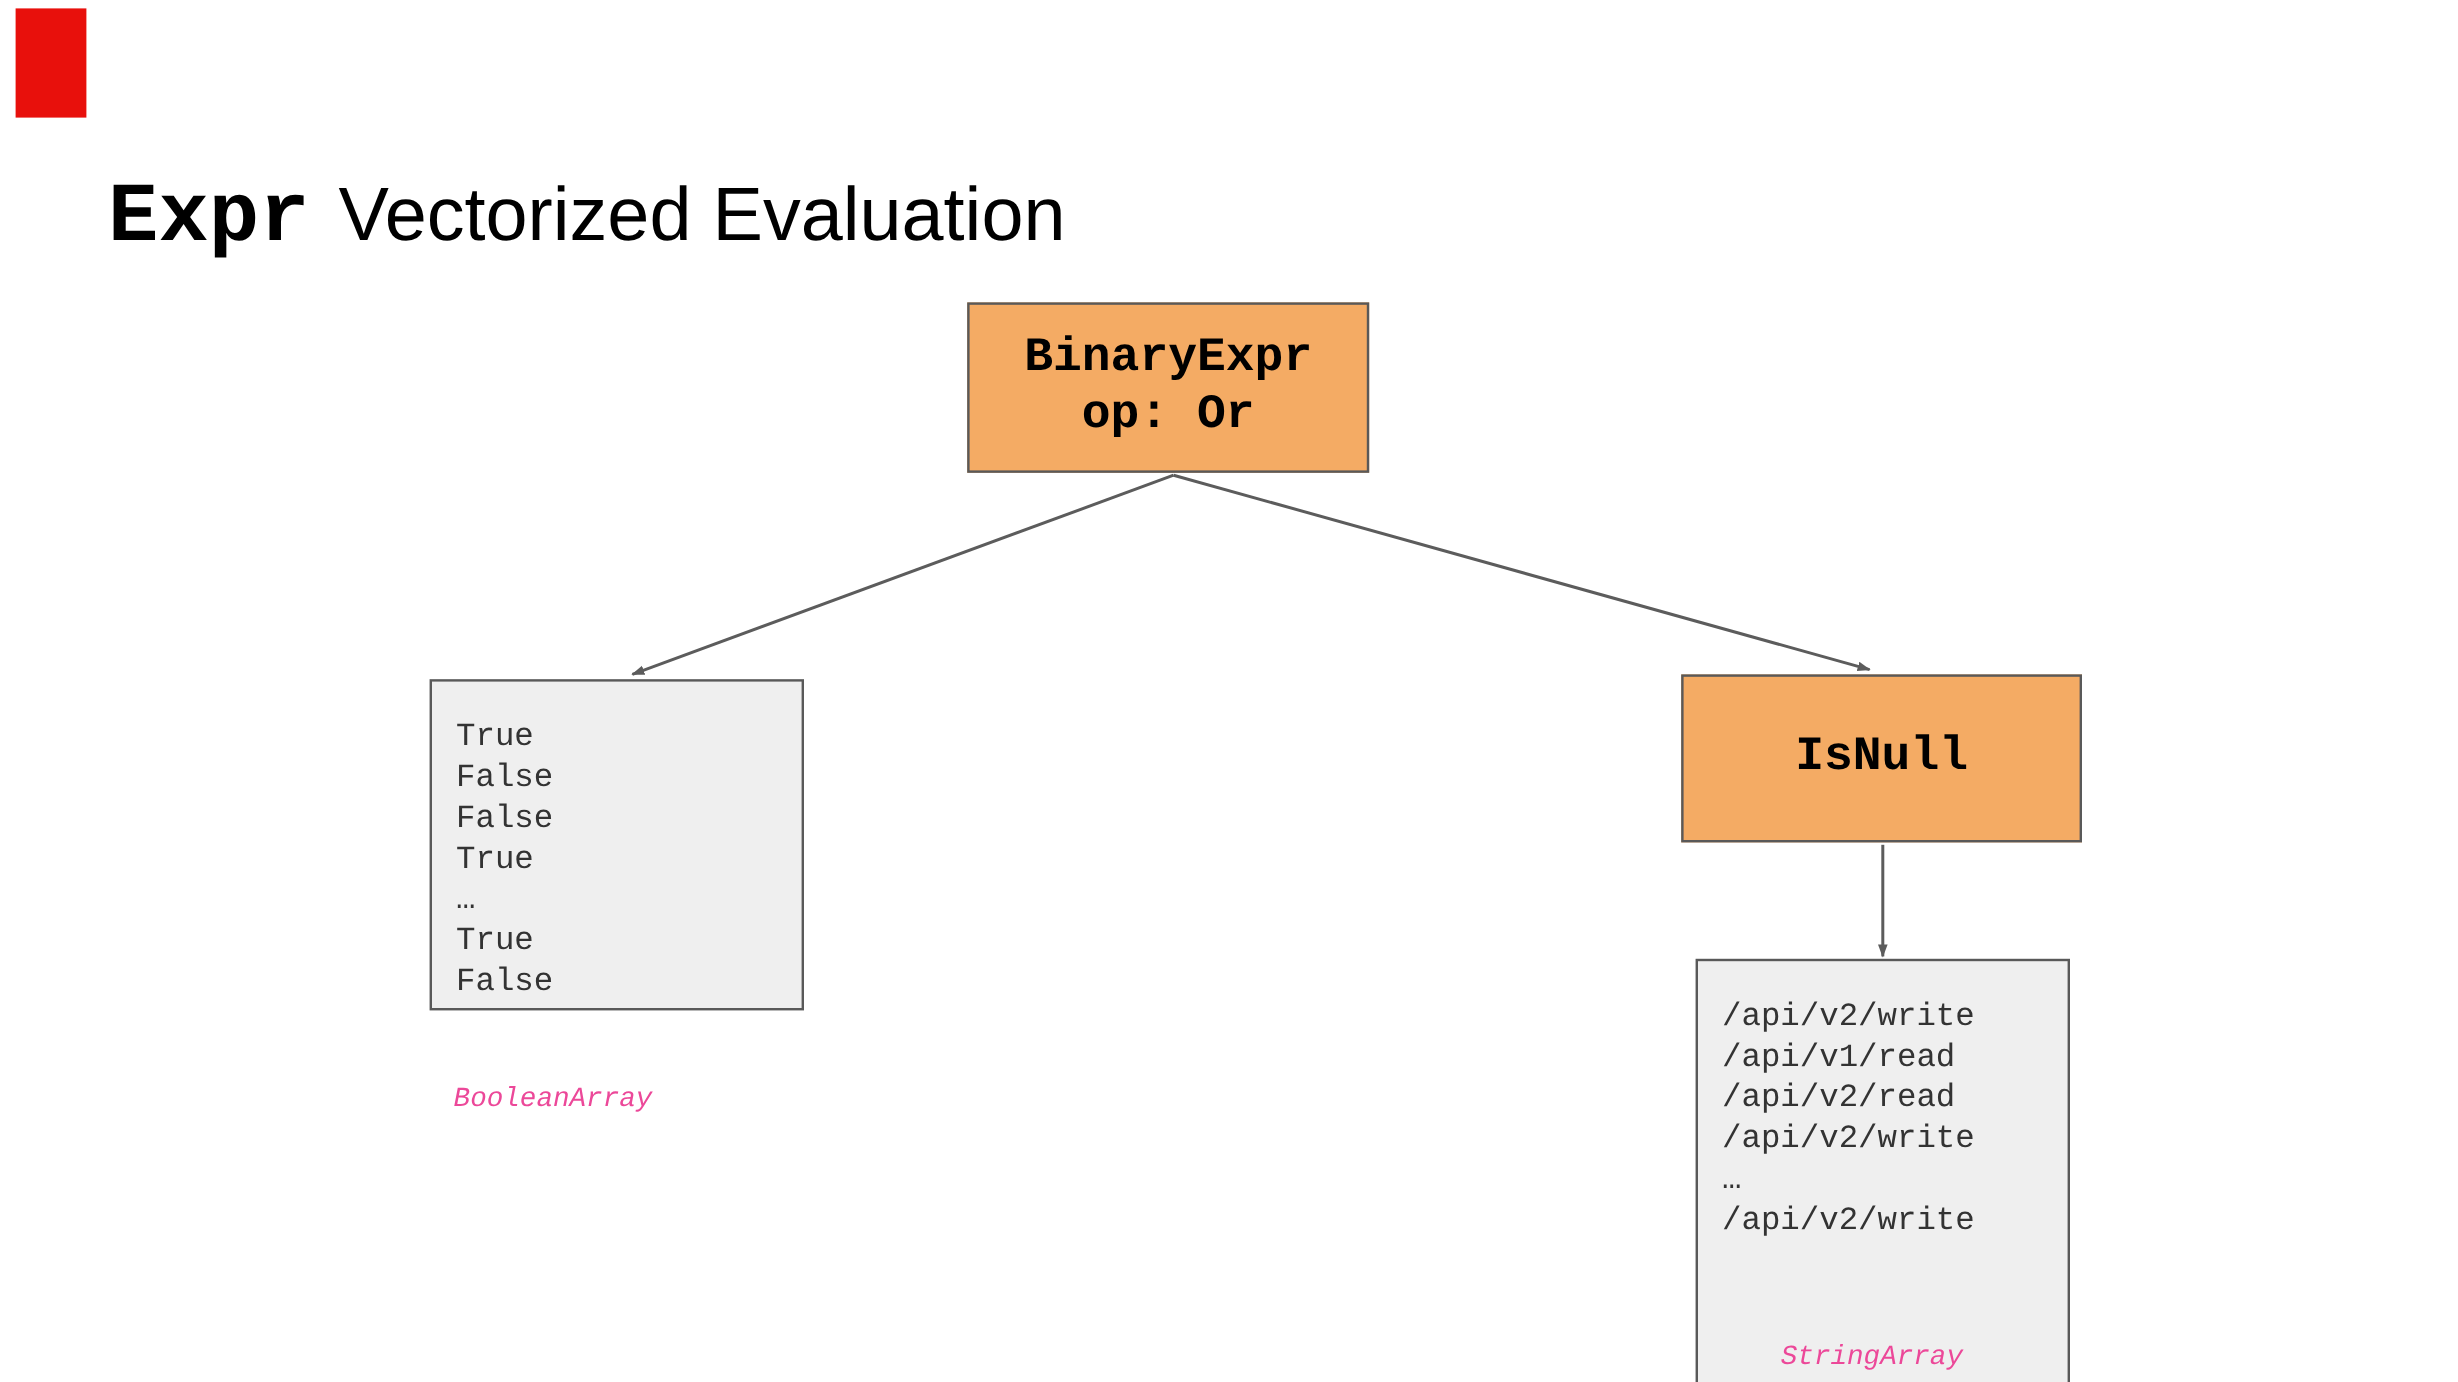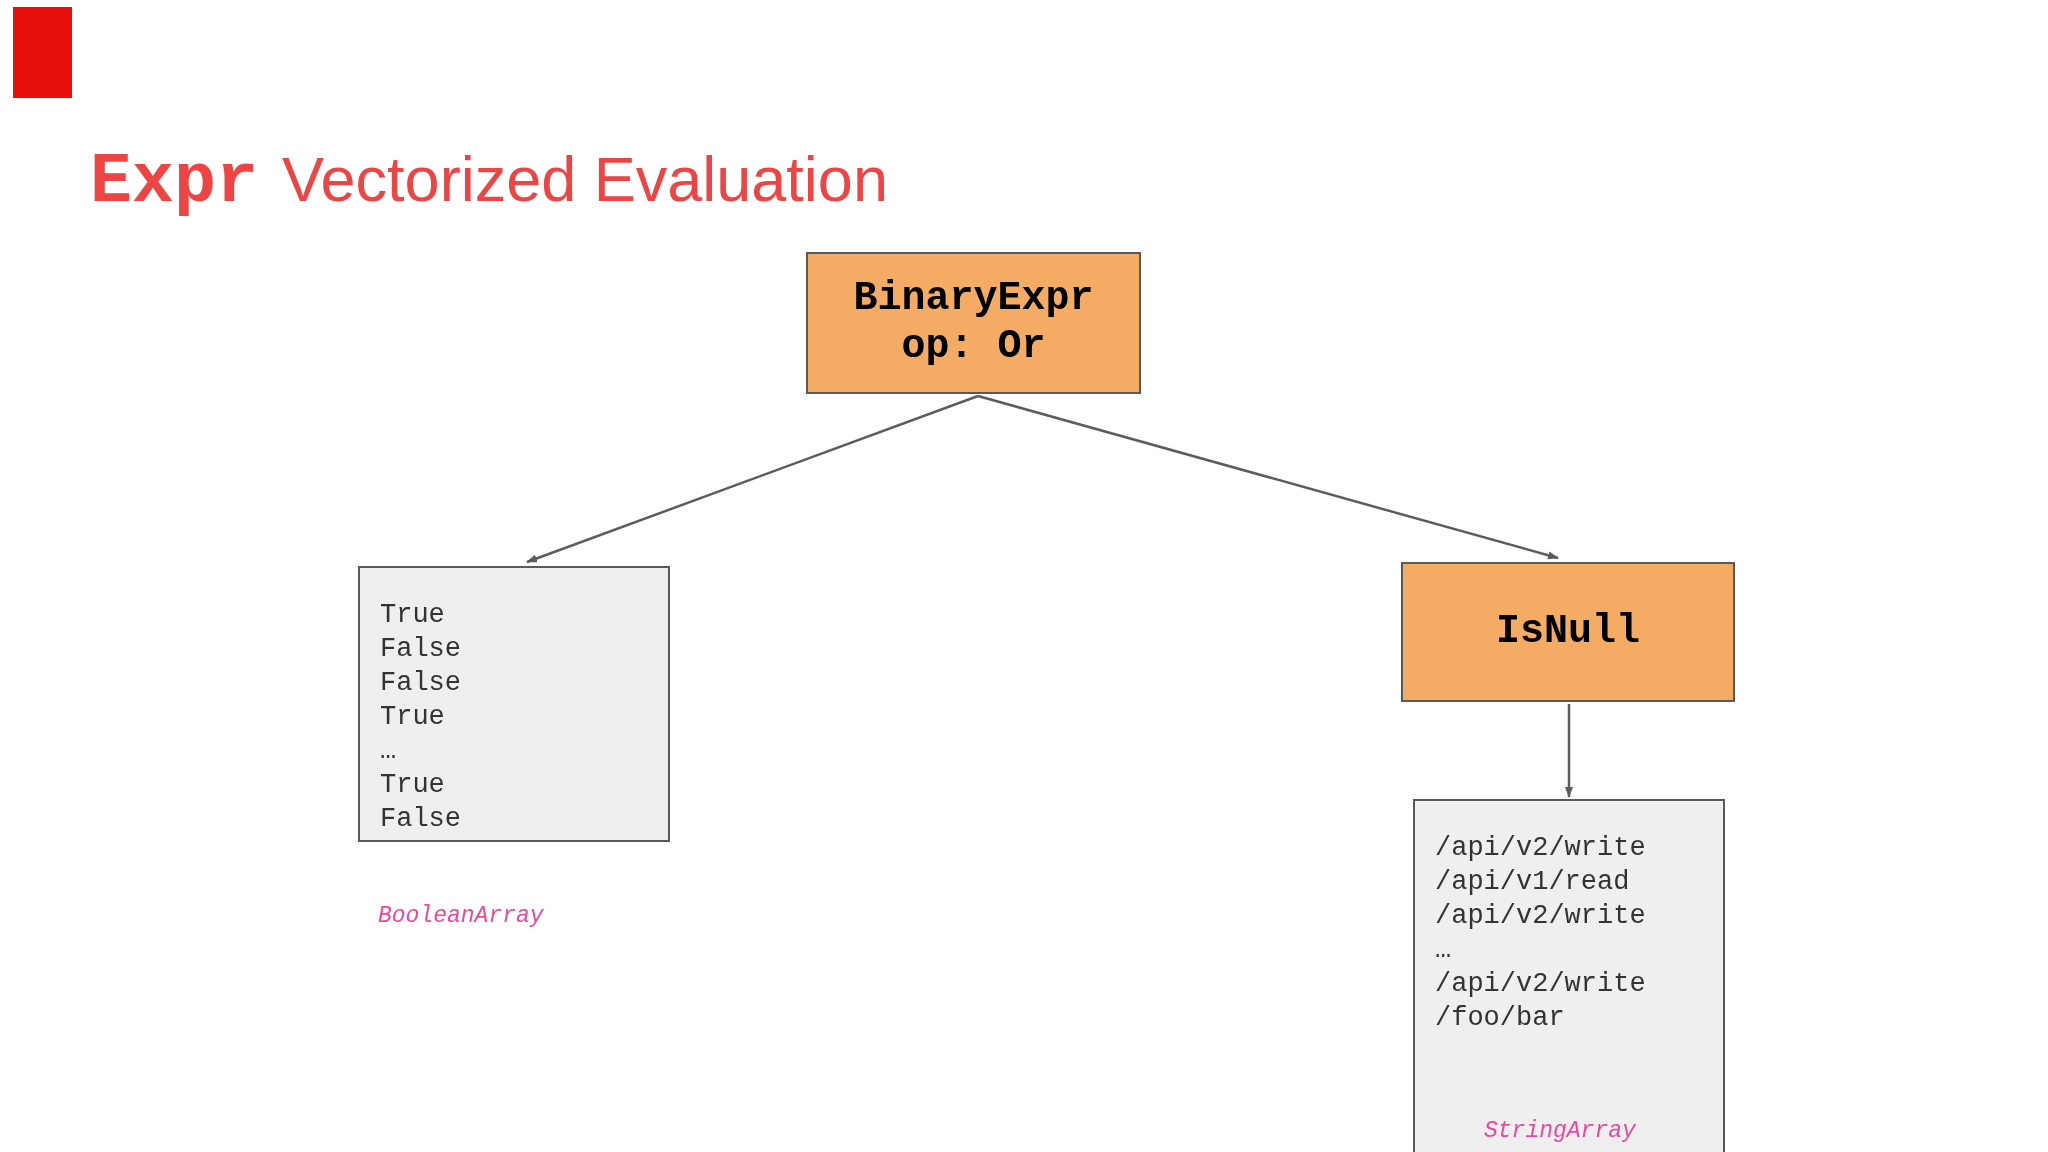--- a/index.html
+++ b/index.html
@@ -24,21 +24,21 @@
     width: 59px;
     height: 91px;
     background: #e8100c;
   }
 
   .slide-title {
     position: absolute;
     left: 90px;
     top: 122px;
     white-space: nowrap;
-    color: #ef4444;
+    color: #000000;
     line-height: 1.15;
   }
   .slide-title .title-code {
     font-family: "Liberation Mono", "DejaVu Sans Mono", monospace;
     font-weight: bold;
     font-size: 70px;
     margin-right: 24px;
   }
   .slide-title .title-text {
     font-family: "Liberation Sans", sans-serif;
@@ -138,20 +138,20 @@
     <div>True</div>
     <div>…</div>
     <div>True</div>
     <div>False</div>
   </div>
   <div class="array-label" id="label-boolean-array">BooleanArray</div>
 
   <div class="node node-array" id="node-string-array">
     <div>/api/v2/write</div>
     <div>/api/v1/read</div>
+    <div>/api/v2/read</div>
     <div>/api/v2/write</div>
     <div>…</div>
     <div>/api/v2/write</div>
-    <div>/foo/bar</div>
   </div>
   <div class="array-label" id="label-string-array">StringArray</div>
 
 </div>
 
 </body></html>

